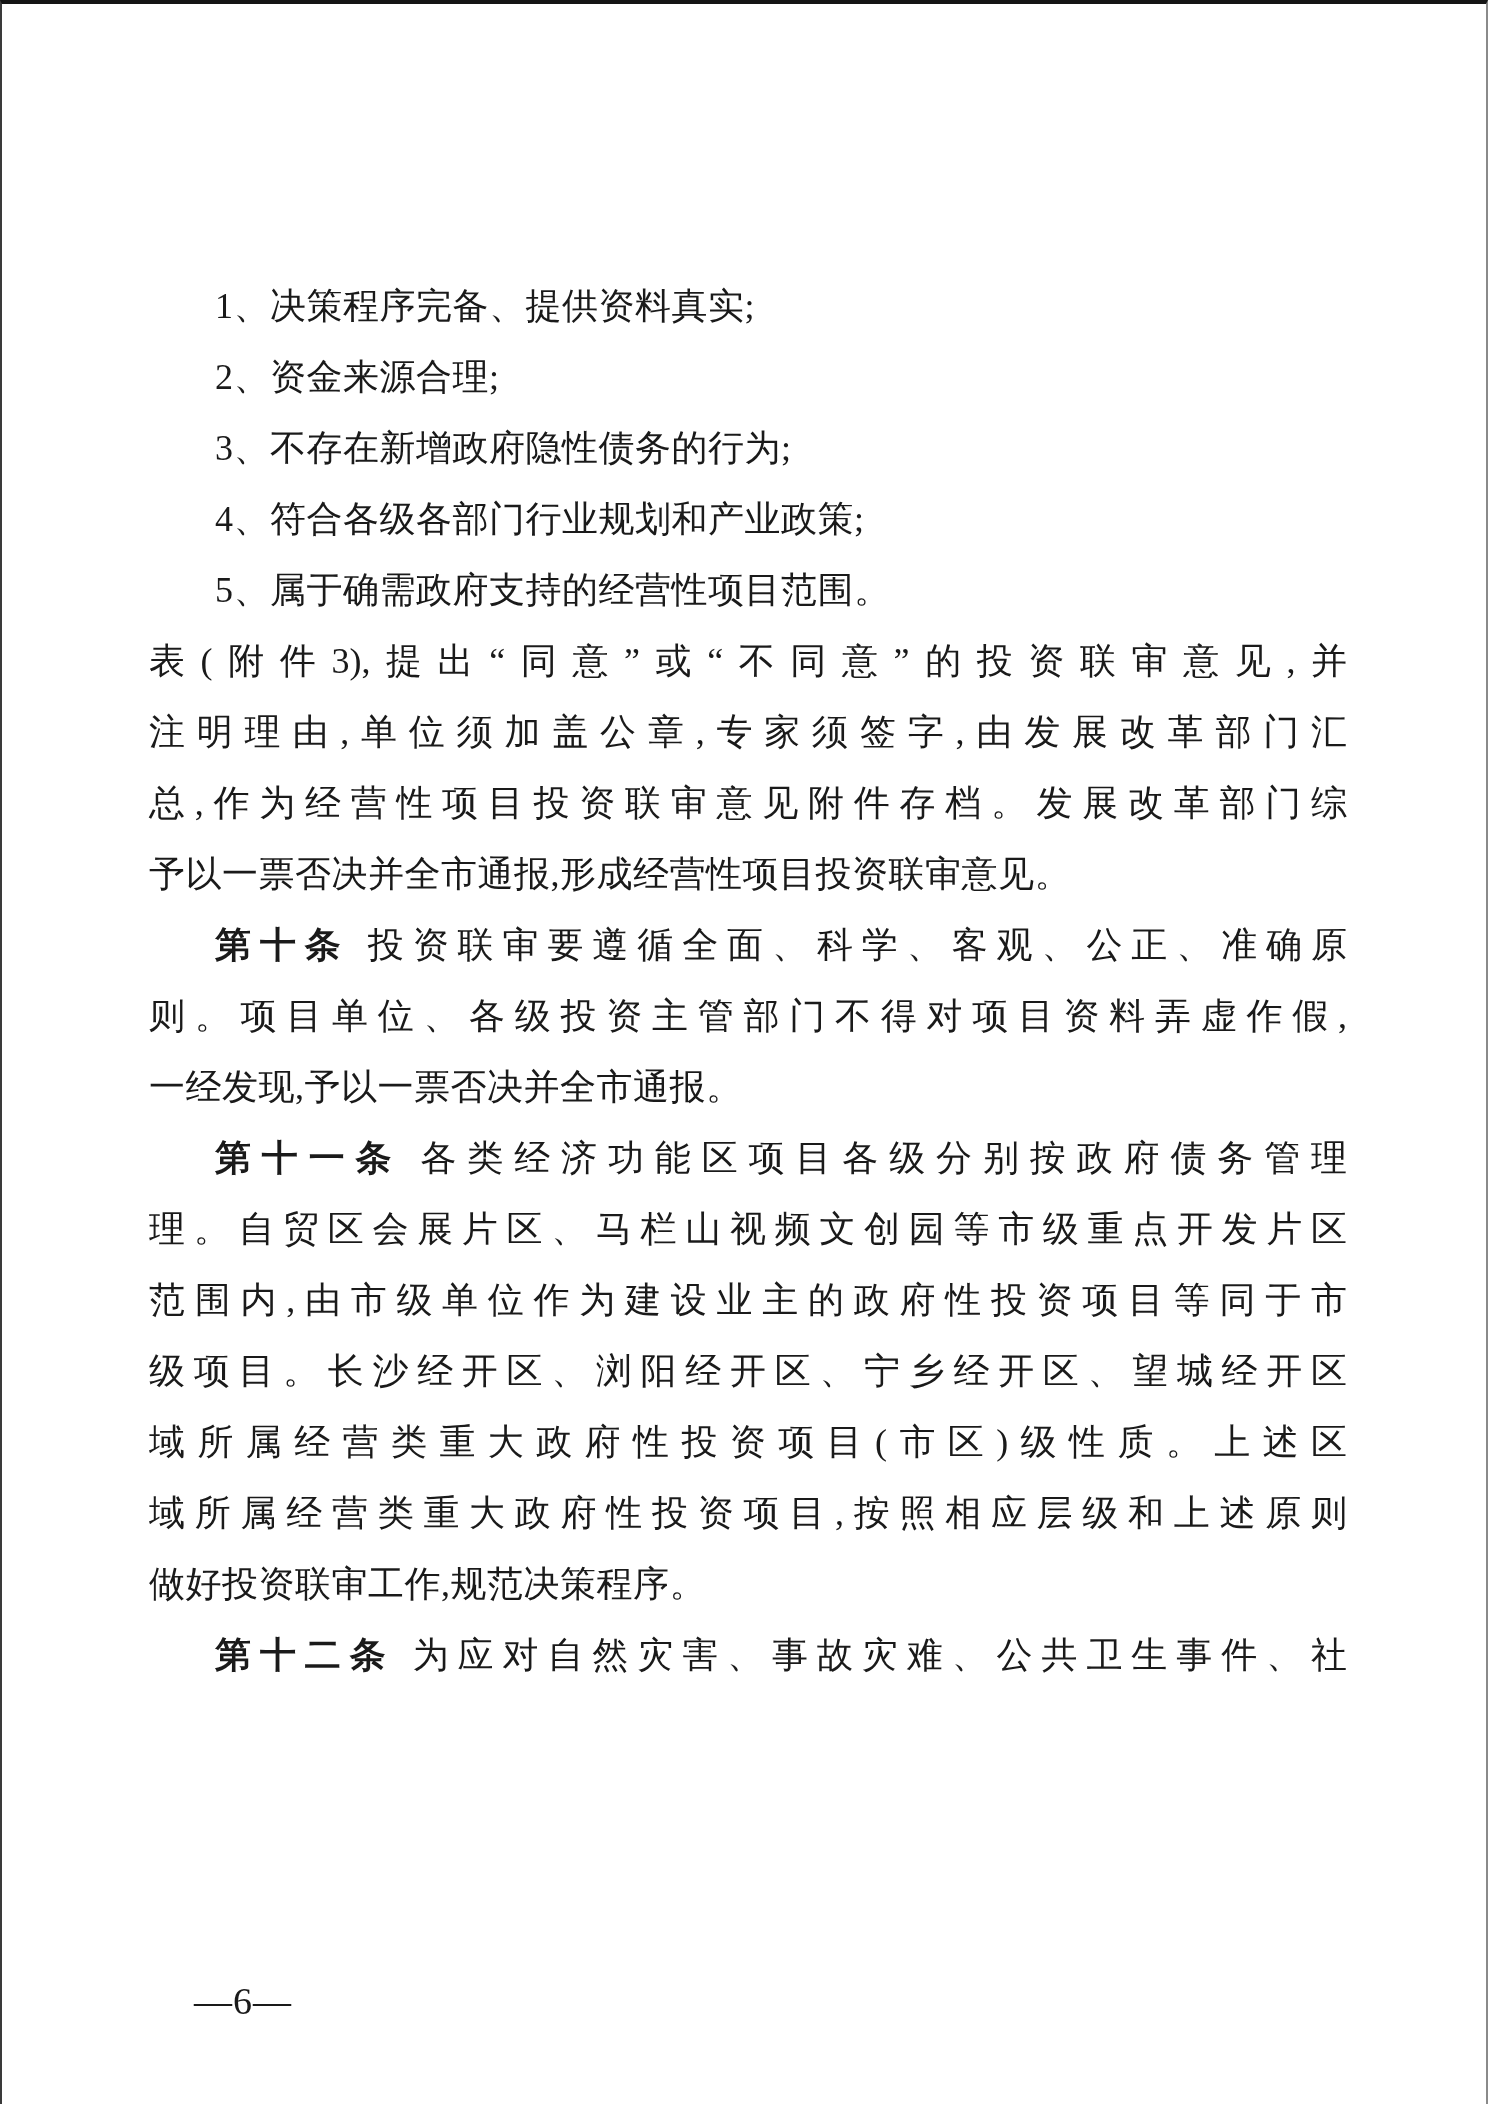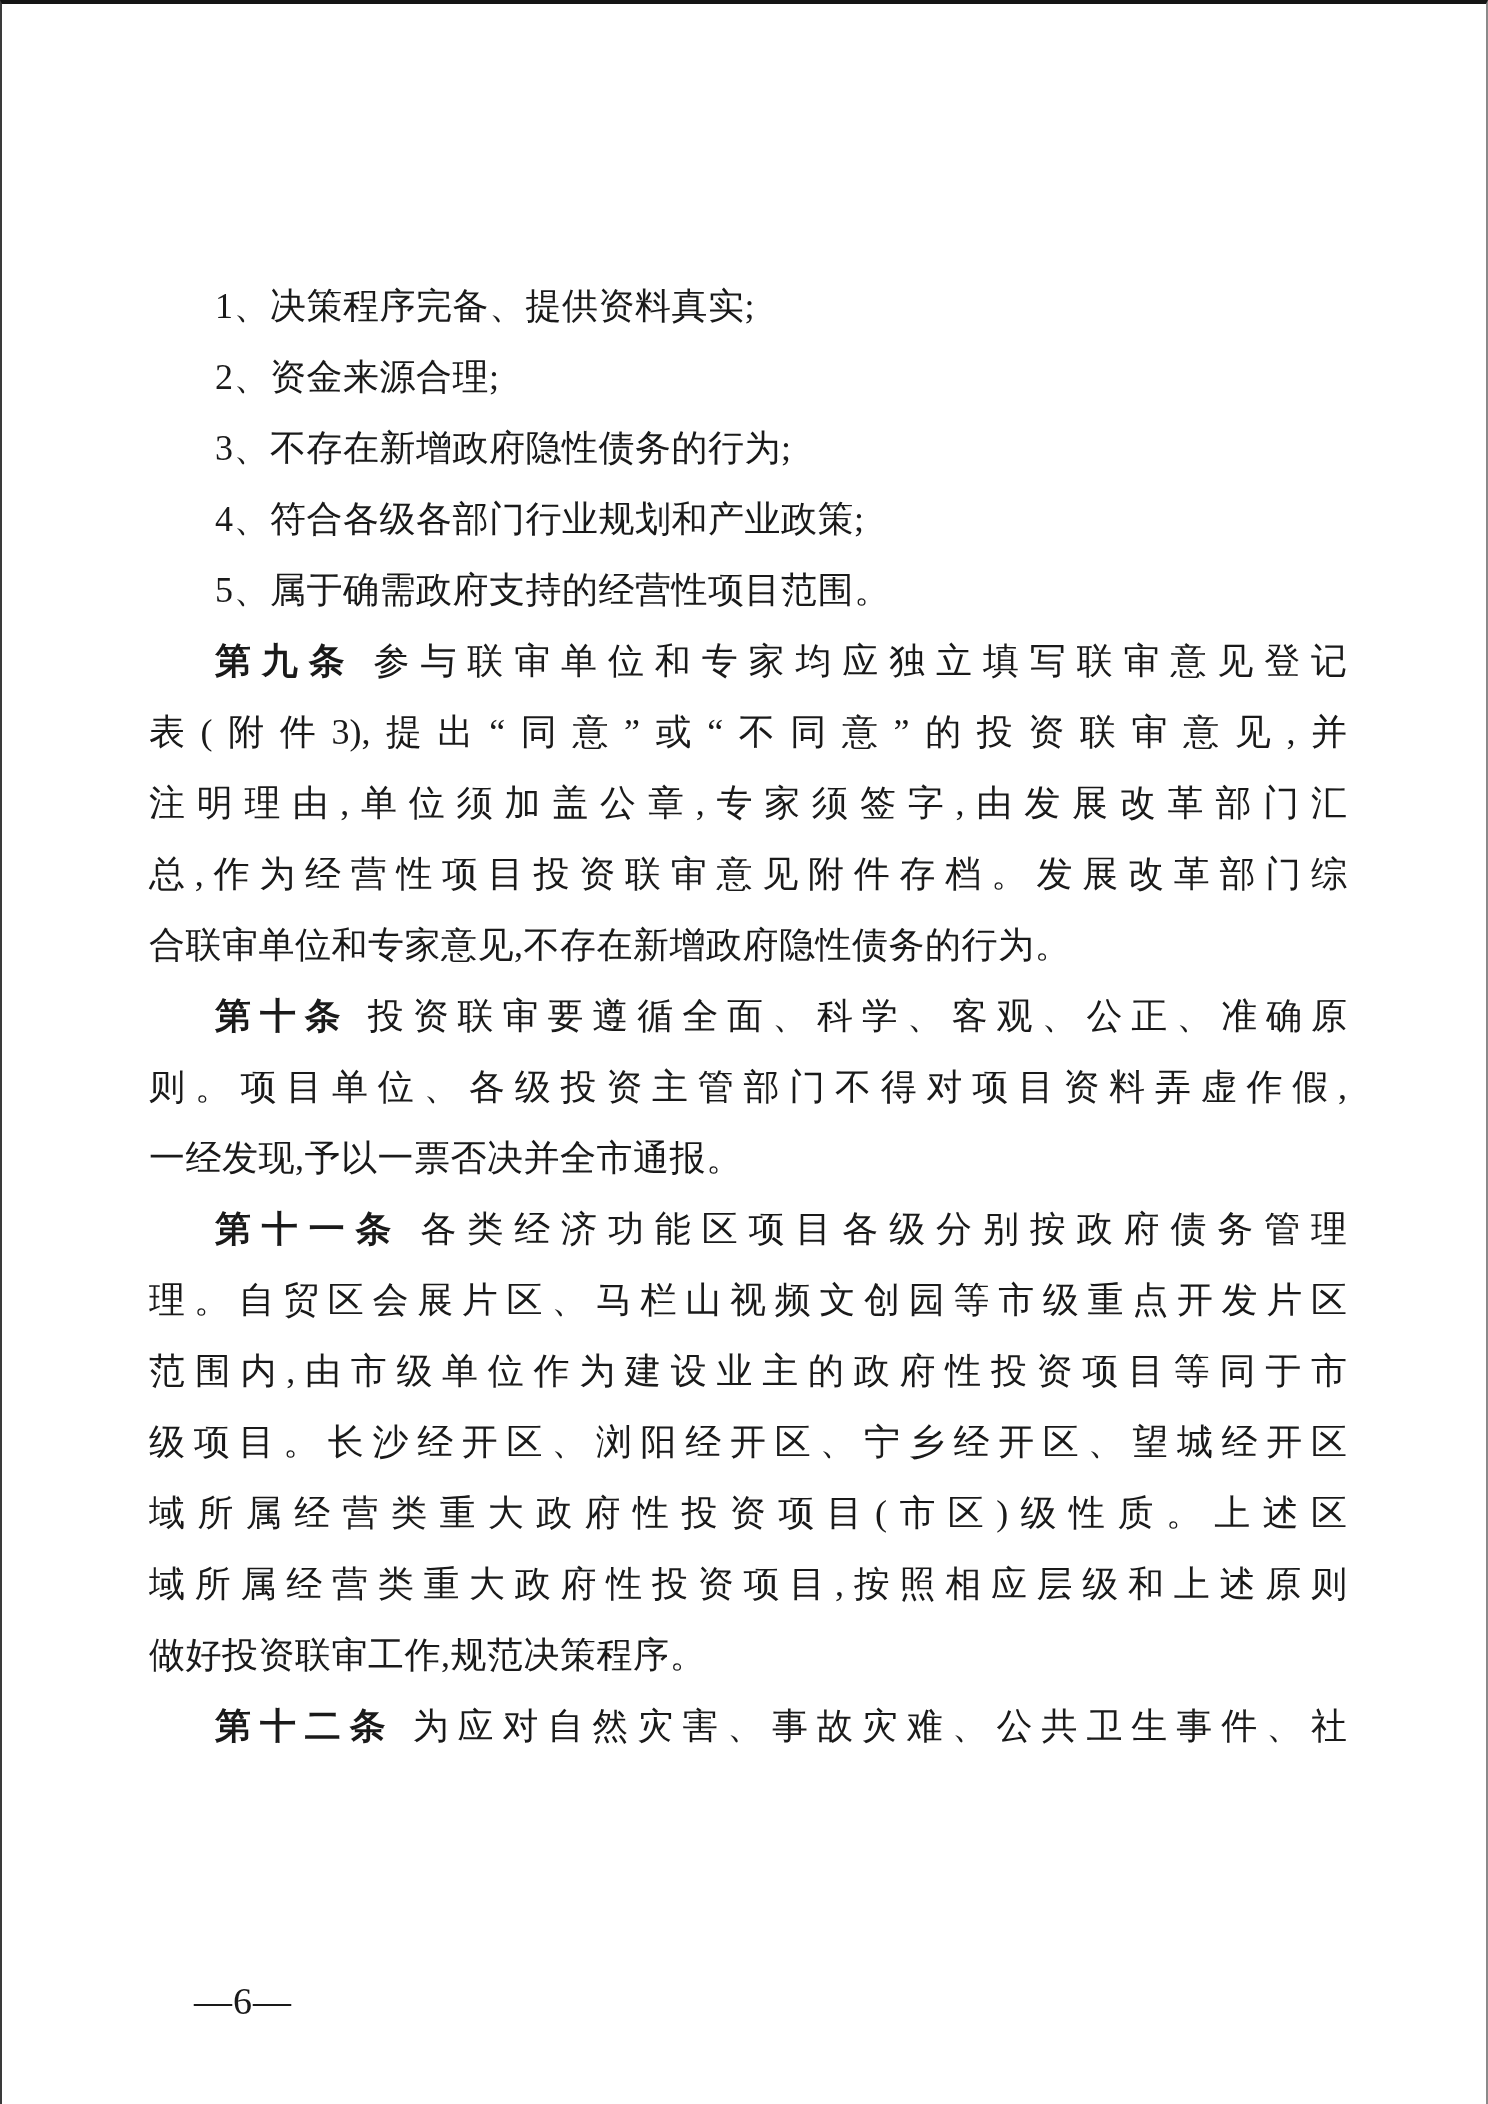--- a/index.html
+++ b/index.html
@@ -58,25 +58,24 @@
 </head>
 <body>
 
 <div class="page">
   <div class="body-text">
       <div class="line indent"><span>1、决策程序完备、提供资料真实;</span></div>
       <div class="line indent"><span>2、资金来源合理;</span></div>
       <div class="line indent"><span>3、不存在新增政府隐性债务的行为;</span></div>
       <div class="line indent"><span>4、符合各级各部门行业规划和产业政策;</span></div>
       <div class="line indent"><span>5、属于确需政府支持的经营性项目范围。</span></div>
-      <div class="line indent fill"><span class="term">第九条</span><span>参与联审单位和专家均应独立填写联审意见登记</span></div>
       <div class="line fill"><span>表(附件3),提出“同意”或“不同意”的投资联审意见,并</span></div>
       <div class="line fill"><span>注明理由,单位须加盖公章,专家须签字,由发展改革部门汇</span></div>
       <div class="line fill"><span>总,作为经营性项目投资联审意见附件存档。发展改革部门综</span></div>
-      <div class="line"><span>合联审单位和专家意见,不存在新增政府隐性债务的行为。</span></div>
+      <div class="line"><span>予以一票否决并全市通报,形成经营性项目投资联审意见。</span></div>
       <div class="line indent fill"><span class="term">第十条</span><span>投资联审要遵循全面、科学、客观、公正、准确原</span></div>
       <div class="line fill"><span>则。项目单位、各级投资主管部门不得对项目资料弄虚作假,</span></div>
       <div class="line"><span>一经发现,予以一票否决并全市通报。</span></div>
       <div class="line indent fill"><span class="term">第十一条</span><span>各类经济功能区项目各级分别按政府债务管理</span></div>
       <div class="line fill"><span>理。自贸区会展片区、马栏山视频文创园等市级重点开发片区</span></div>
       <div class="line fill"><span>范围内,由市级单位作为建设业主的政府性投资项目等同于市</span></div>
       <div class="line fill"><span>级项目。长沙经开区、浏阳经开区、宁乡经开区、望城经开区</span></div>
       <div class="line fill"><span>域所属经营类重大政府性投资项目(市区)级性质。上述区</span></div>
       <div class="line fill"><span>域所属经营类重大政府性投资项目,按照相应层级和上述原则</span></div>
       <div class="line"><span>做好投资联审工作,规范决策程序。</span></div>

